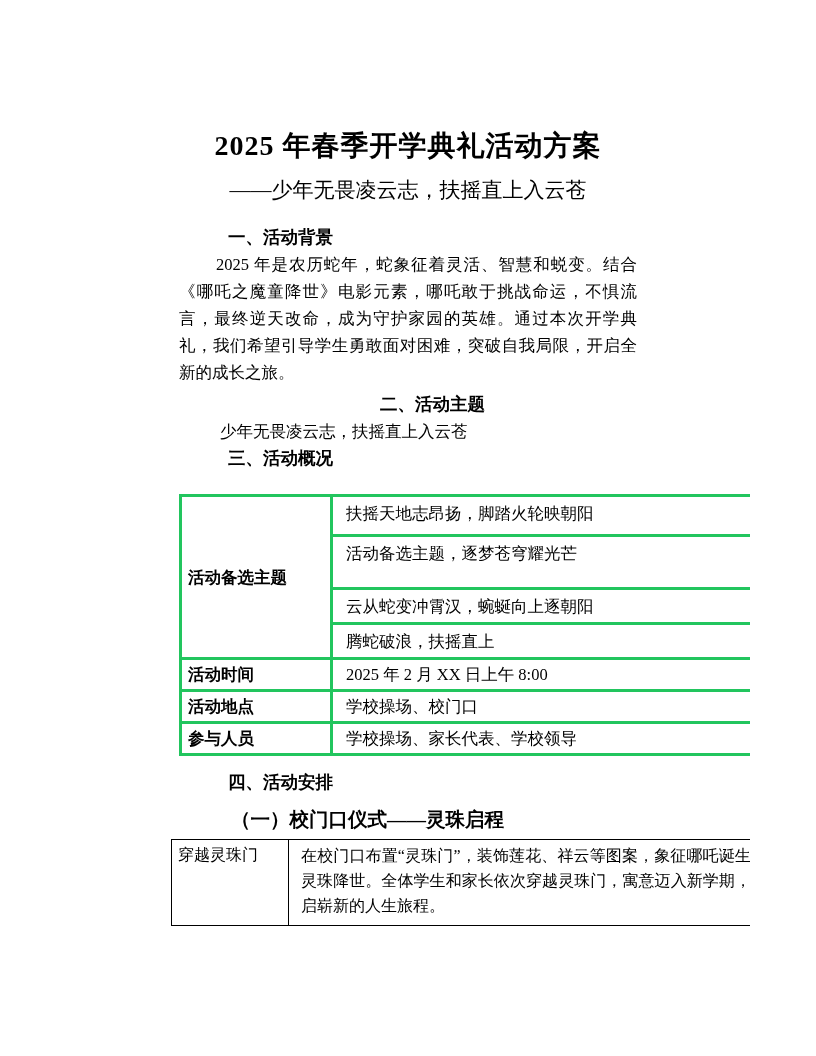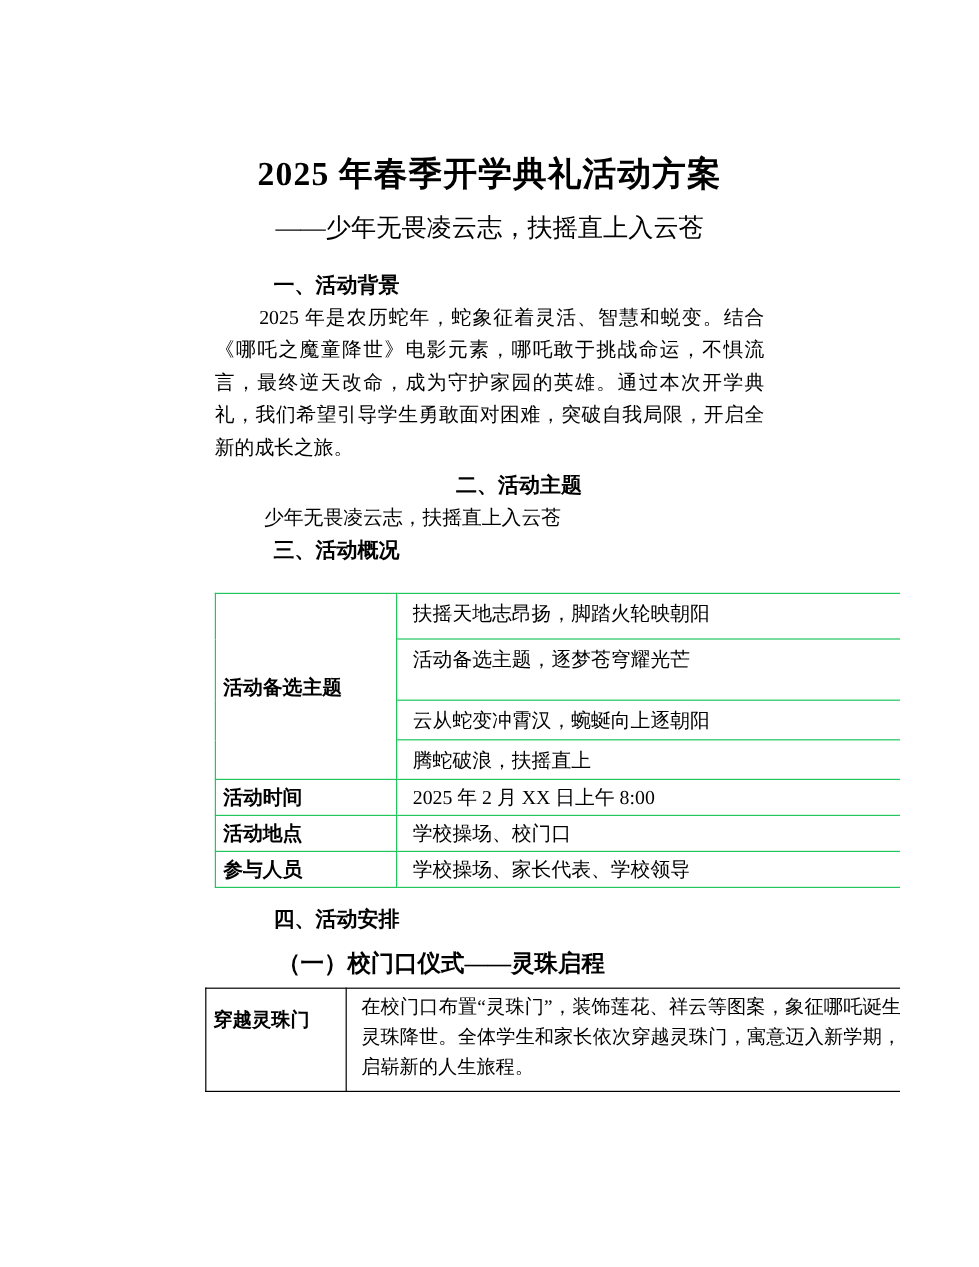--- a/index.html
+++ b/index.html
@@ -56,21 +56,21 @@
     padding-left: 52px;
     margin-top: 9px;
   }
   table.overview {
     border-collapse: collapse;
     width: 590px;
     margin-top: 22px;
     table-layout: fixed;
   }
   table.overview td {
-    border: 1px solid #22c55e;
+    border: 3px solid #22c55e;
     font-size: 16.5px;
     line-height: 25px;
   }
   table.overview .col-label { width: 151px; }
   .cell-label {
     font-weight: bold;
     padding-left: 6px;
     vertical-align: middle;
   }
   .cell-opt {
@@ -94,22 +94,22 @@
     table-layout: fixed;
   }
   table.gate td {
     border: 1px solid #000000;
     font-size: 16px;
     line-height: 25px;
     vertical-align: top;
   }
   table.gate .col-label { width: 117px; }
   .gate-label {
-    font-weight: bold;
-    padding: 14px 4px 0 6px;
+    font-weight: normal;
+    padding: 2px 4px 0 6px;
   }
   .gate-desc {
     padding: 3px 10px 7px 12px;
     text-align: justify;
     margin-left: 47px;
   }
 </style>
 </head>
 <body>
 

